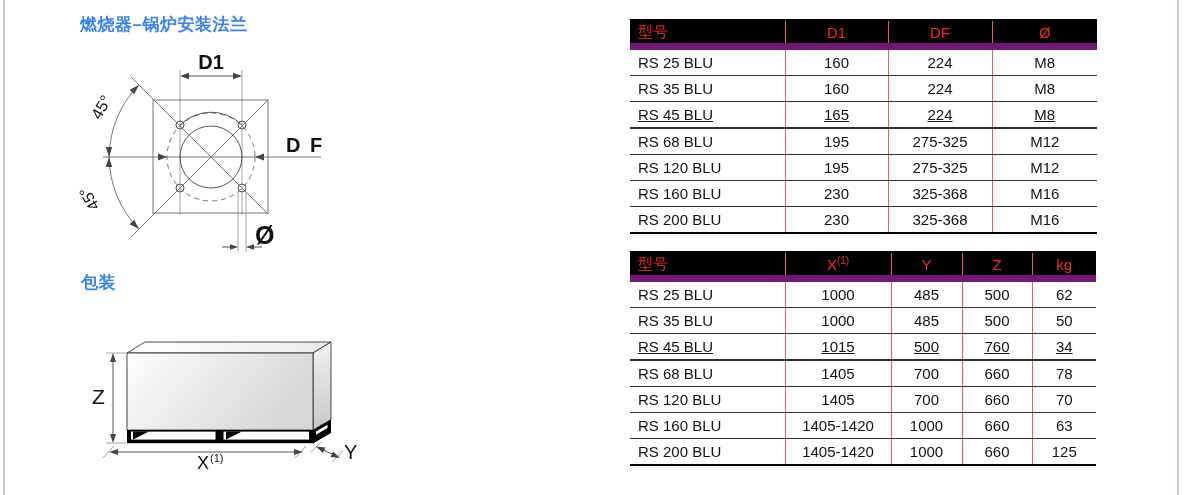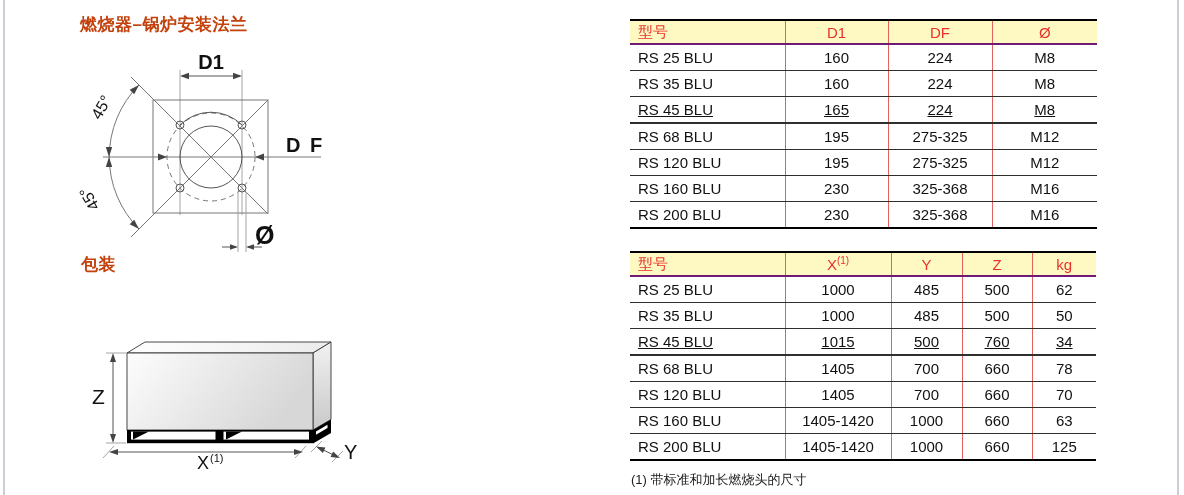--- a/index.html
+++ b/index.html
@@ -5,46 +5,46 @@
   html,body { margin:0; padding:0; background:#ffffff; }
   .page {
     position:relative; width:1184px; height:495px; background:#ffffff;
     font-family:"Liberation Sans", sans-serif; overflow:hidden;
   }
   .page-edge { position:absolute; top:0; bottom:0; width:2px; background:#c9cdd6; }
   .edge-left  { left:3px; }
   .edge-right { left:1177px; }
 
   .sec-title {
-    position:absolute; color:#c2410c; font-size:17px; font-weight:bold;
+    position:absolute; color:#3b82f6; font-size:17px; font-weight:bold;
     letter-spacing:0.5px; white-space:nowrap;
   }
   .title-1 { left:80px; top:13px; }
-  .title-2 { left:81px; top:253px; }
+  .title-2 { left:81px; top:271px; }
 
   .diagram-svg { position:absolute; left:0; top:0; }
 
   .footnote {
     position:absolute; left:631px; top:471px; font-size:13px; color:#1c1c1c;
     white-space:nowrap;
   }
 
   table.dtab {
     position:absolute; left:630px; border-collapse:collapse; table-layout:fixed;
     font-size:15px; color:#111;
     border-top:2px solid #000; border-bottom:2px solid #000;
   }
   .tab-1 { top:19px;  width:467px; }
   .tab-2 { top:251px; width:466px; }
   table.dtab th, table.dtab td {
     border-bottom:1px solid #2e2e2e; padding:0 6px; height:25px;
     white-space:nowrap; overflow:hidden; font-weight:normal;
   }
   table.dtab thead th {
-    background:#fef9c3; color:#e8312a; height:22px; border-bottom:2px solid #701a75;margin-top:16px;
+    background:#000000; color:#e8312a; height:22px; border-bottom:7px solid #701a75;margin-top:16px;
   }
   table.dtab .v { border-left:1px solid #e2635e; }
   table.dtab .l { text-align:left; padding-left:8px; }
   table.dtab .c { text-align:center; }
   table.dtab tr.grp th, table.dtab tr.grp td { border-bottom-width:2px;text-decoration:underline; }
   table.dtab sup { font-size:10px; }
 
   
   .thin  { stroke:#777; stroke-width:1; fill:none; }
   .thin2 { stroke:#555; stroke-width:1; fill:none; }
@@ -288,15 +288,14 @@
       <tr>
         <td class="l">RS 200 BLU</td>
         <td class="c v">1405-1420</td>
         <td class="c v">1000</td>
         <td class="c v">660</td>
         <td class="c v">125</td>
       </tr>
     </tbody>
   </table>
 
-  <div class="footnote">(1) 带标准和加长燃烧头的尺寸</div>
 
 </div>
 
 </body></html>

